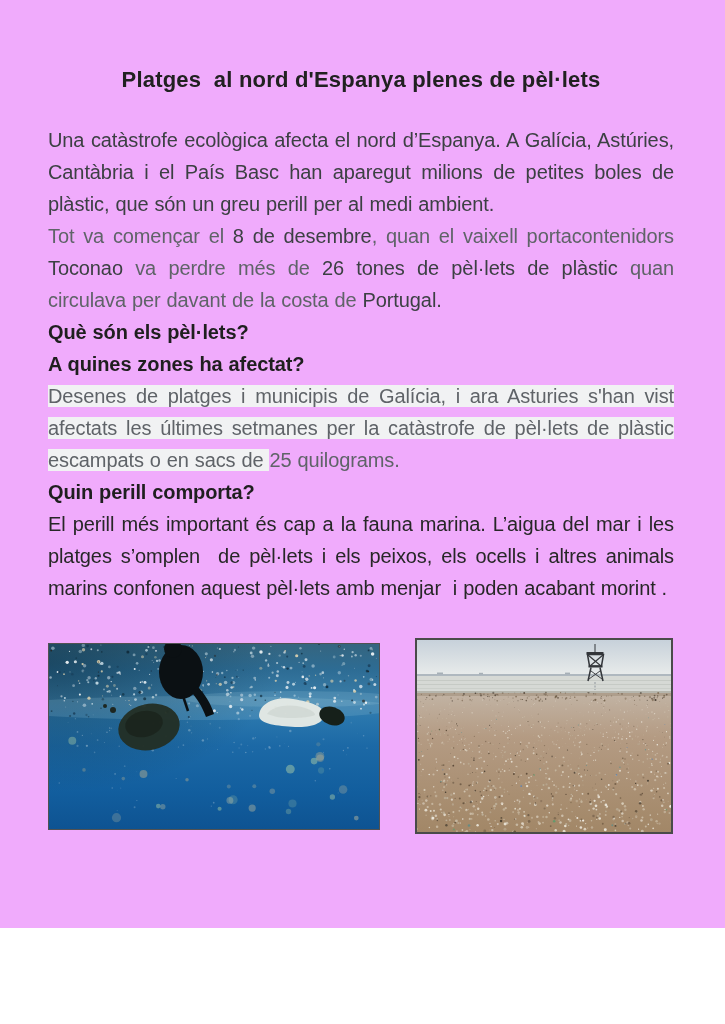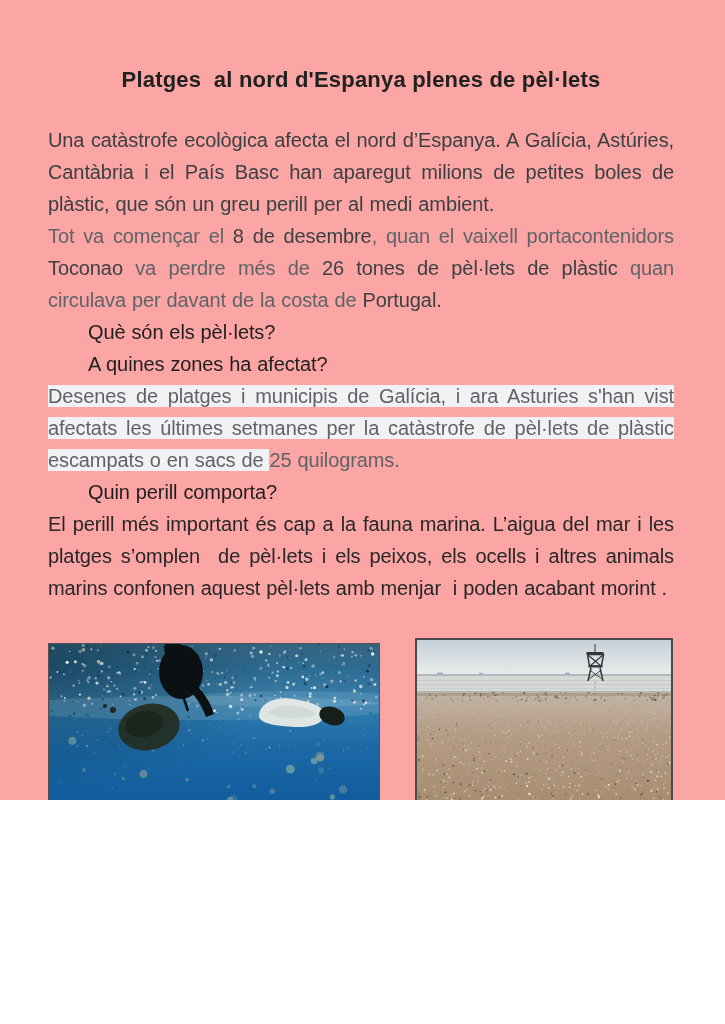--- a/index.html
+++ b/index.html
@@ -1,27 +1,27 @@
 <!DOCTYPE html>
 <html><head>
 <meta charset="utf-8">
 <style>
   html,body{margin:0;padding:0;background:#ffffff;}
   body{width:725px;height:1024px;font-family:"Liberation Sans",sans-serif;}
-  .page{position:relative;width:725px;height:800px;background:#fca5a5;overflow:hidden;}
+  .page{position:relative;width:725px;height:928px;background:#f0abfc;overflow:hidden;}
   .content{position:absolute;left:48px;top:62px;width:626px;}
   .title{font-size:22px;line-height:36px;font-weight:bold;text-align:center;
          color:#212121;margin:0 0 26px 0;letter-spacing:0.2px;}
   .body-text{font-size:20px;line-height:32px;text-align:justify;
              letter-spacing:-0.1px;word-spacing:0.5px;}
   .para{margin:0;}
   .intro{color:#3c4043;}
   .muted{color:#5f6368;}
   .muted .b{color:#3c4043;}
-  .heading{color:#1f1f1f;font-weight:normal;margin-left:40px;}
+  .heading{color:#1f1f1f;font-weight:bold;}
   .last{color:#272727;}
   .b{font-weight:normal;}
   .hl{background:#f1f2f3;}
   .figures{display:flex;align-items:flex-start;margin-top:34px;}
   figure{margin:0;padding:0;line-height:0;}
   .fig-left{margin-top:5px;border:1px solid #515151;width:330px;height:185px;background:#1c69a6;}
   .fig-right{margin-left:35px;border:2px solid #4a4a4a;width:254px;height:192px;background:#d6d9d5;}
   svg{display:block;}
 </style>
 </head>

